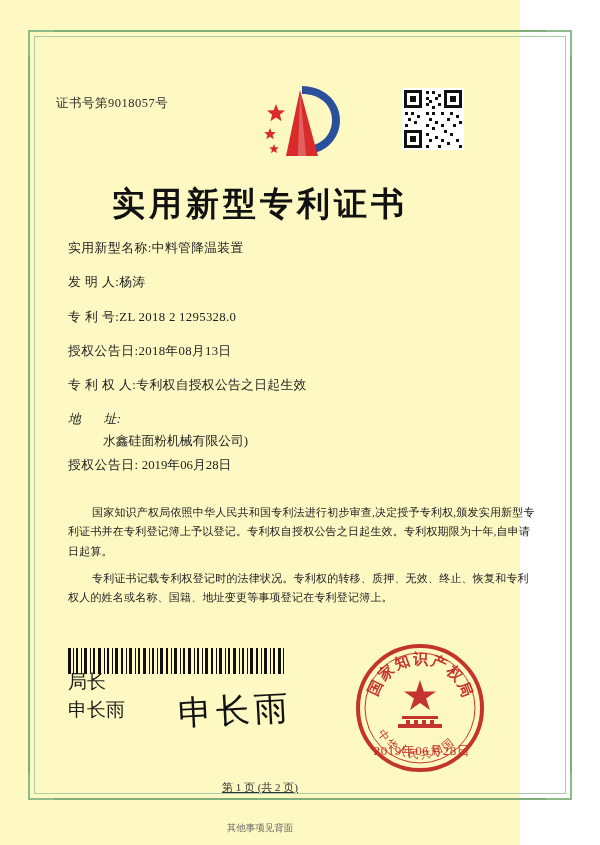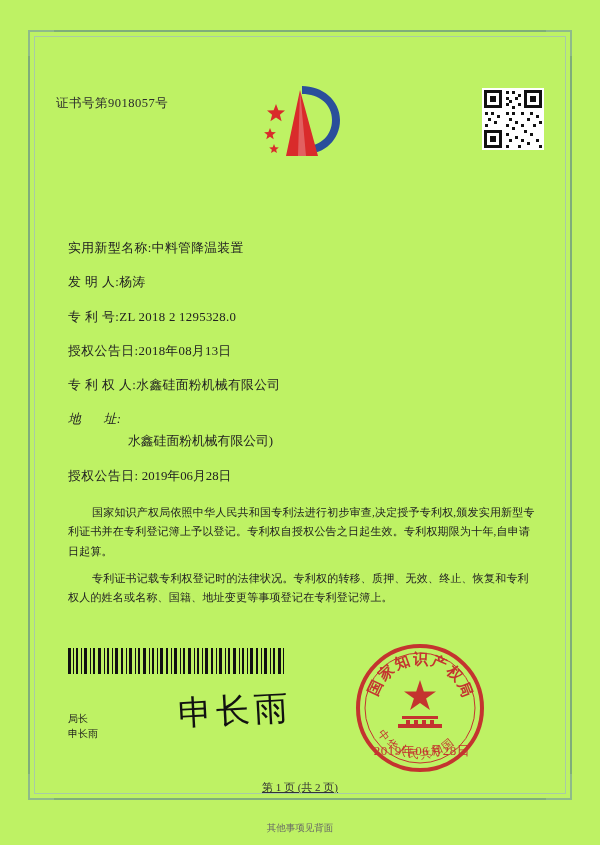--- a/index.html
+++ b/index.html
@@ -12,23 +12,23 @@
     height: 845px;
     font-family: "Liberation Serif", serif;
     color: #1a1a1a;
     position: relative;
     overflow: hidden;
   }
 
   .page {
     position: absolute;
     left: 0; top: 0;
-    width: 600px;
+    width: 520px;
     height: 845px;
-    background: #bef264;
+    background: #fef9c3;
   }
 
   
   .frame-outer {
     position: absolute;
     left: 28px; top: 30px;
     width: 544px; height: 770px;
     border: 2px solid #7fae7a;
     box-sizing: border-box;
   }
@@ -102,21 +102,21 @@
   .field-label {
     flex: 0 0 auto;
     white-space: pre;
     letter-spacing: 0.5px;
   }
   .field-value {
     flex: 1 1 auto;
     letter-spacing: 0.3px;
   }
   .addr-second {
-    margin-left: 60px;
+    margin-left: 35px;
     margin-top: 3px;
   }
   .pubcols {
     display: flex;
     align-items: baseline;
   }
   .pubcols .left { width: 228px; }
 
   
   .paras {
@@ -133,22 +133,22 @@
   
   .barcode {
     position: absolute;
     left: 68px; top: 648px;
     width: 218px; height: 26px;
   }
 
   
   .sig-label {
     position: absolute;
-    left: 68px; top: 712px;
-    font-size: 10px;
+    left: 68px; top: 668px;
+    font-size: 19px;
     line-height: 1.45;
     color: #1a1a1a;
   }
   .sig-script {
     position: absolute;
     left: 178px; top: 688px;
     font-size: 34px;
     font-family: "DejaVu Serif", serif;
     color: #111;
     letter-spacing: 4px;
@@ -264,48 +264,49 @@
         <rect x="39" y="51" width="3" height="3"></rect>
           <rect x="45" y="54" width="3" height="3"></rect>
           <rect x="54" y="51" width="3" height="3"></rect>
         <rect x="24" y="57" width="3" height="3"></rect>
           <rect x="36" y="57" width="3" height="3"></rect>
           <rect x="57" y="57" width="3" height="3"></rect>
       </g>
     </svg>
   </div>
 
+  <div class="doc-title">实用新型专利证书</div>
 
   <div class="fields">
     <div class="field-row">
       <span class="field-label">实用新型名称:</span>
       <span class="field-value">中料管降温装置</span>
     </div>
     <div class="field-row">
       <span class="field-label">发 明 人:</span>
       <span class="field-value">杨涛</span>
     </div>
     <div class="field-row">
       <span class="field-label">专 利 号:</span>
       <span class="field-value">ZL 2018 2 1295328.0</span>
     </div>
     <div class="field-row">
       <span class="field-label">授权公告日:</span>
       <span class="field-value">2018年08月13日</span>
     </div>
     <div class="field-row">
       <span class="field-label">专 利 权 人:</span>
-      <span class="field-value">水鑫硅面粉机械有限公司</span>
+      <span class="field-value">专利权自授权公告之日起生效</span>
     </div>
     <div class="field-row" style="margin-bottom:4px;font-style:italic;">
       <span class="field-label">地      址:</span>
     </div>
     <div class="addr-second">水鑫硅面粉机械有限公司)</div>
 
-    <div class="field-row pubcols" style="margin-top:18px;align-items:flex-end;">
+    <div class="field-row pubcols" style="margin-top:7px;align-items:flex-end;">
       <span class="left">
         <span class="field-label">授权公告日:</span>
         <span>2019年06月28日</span>
       </span>
     </div>
   </div>
 
   <div class="paras">
     <div class="para">国家知识产权局依照中华人民共和国专利法进行初步审查,决定授予专利权,颁发实用新型专利证书并在专利登记簿上予以登记。专利权自授权公告之日起生效。专利权期限为十年,自申请日起算。</div>
     <div class="para">专利证书记载专利权登记时的法律状况。专利权的转移、质押、无效、终止、恢复和专利权人的姓名或名称、国籍、地址变更等事项登记在专利登记簿上。</div>

